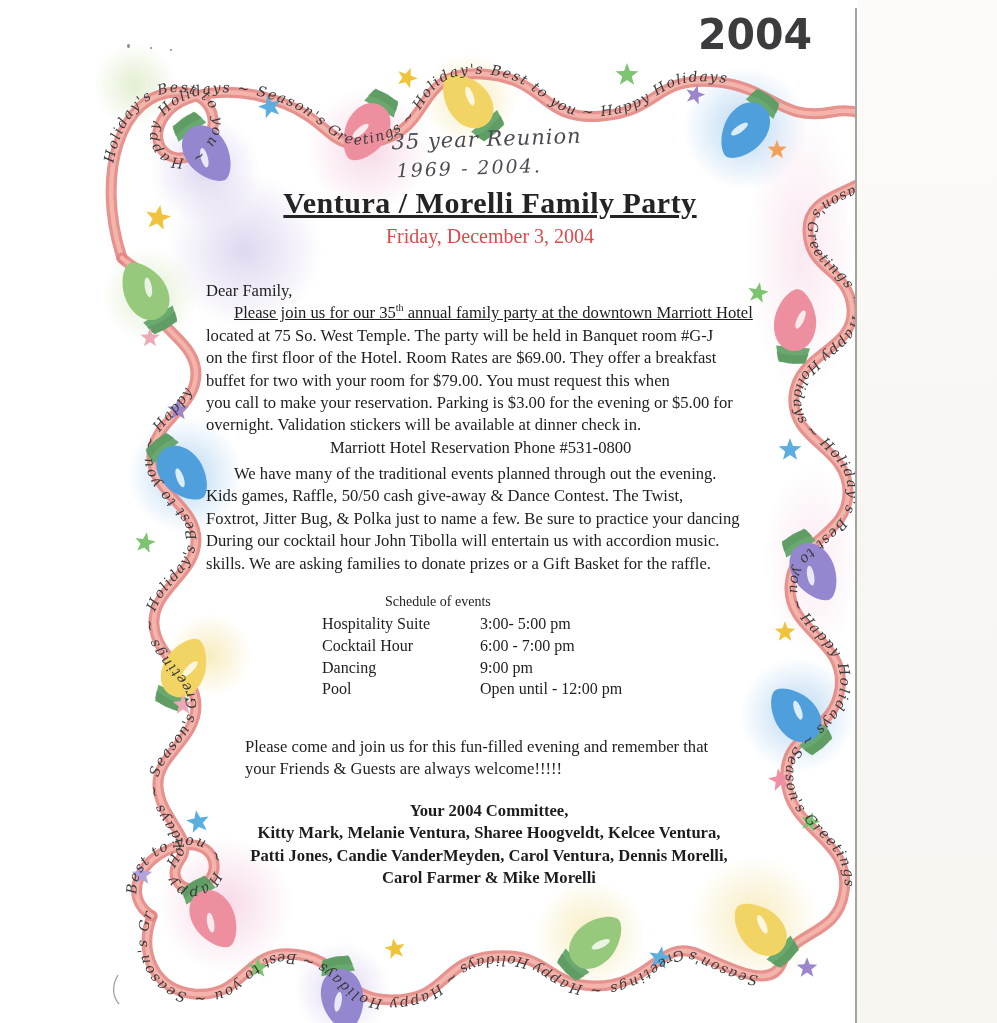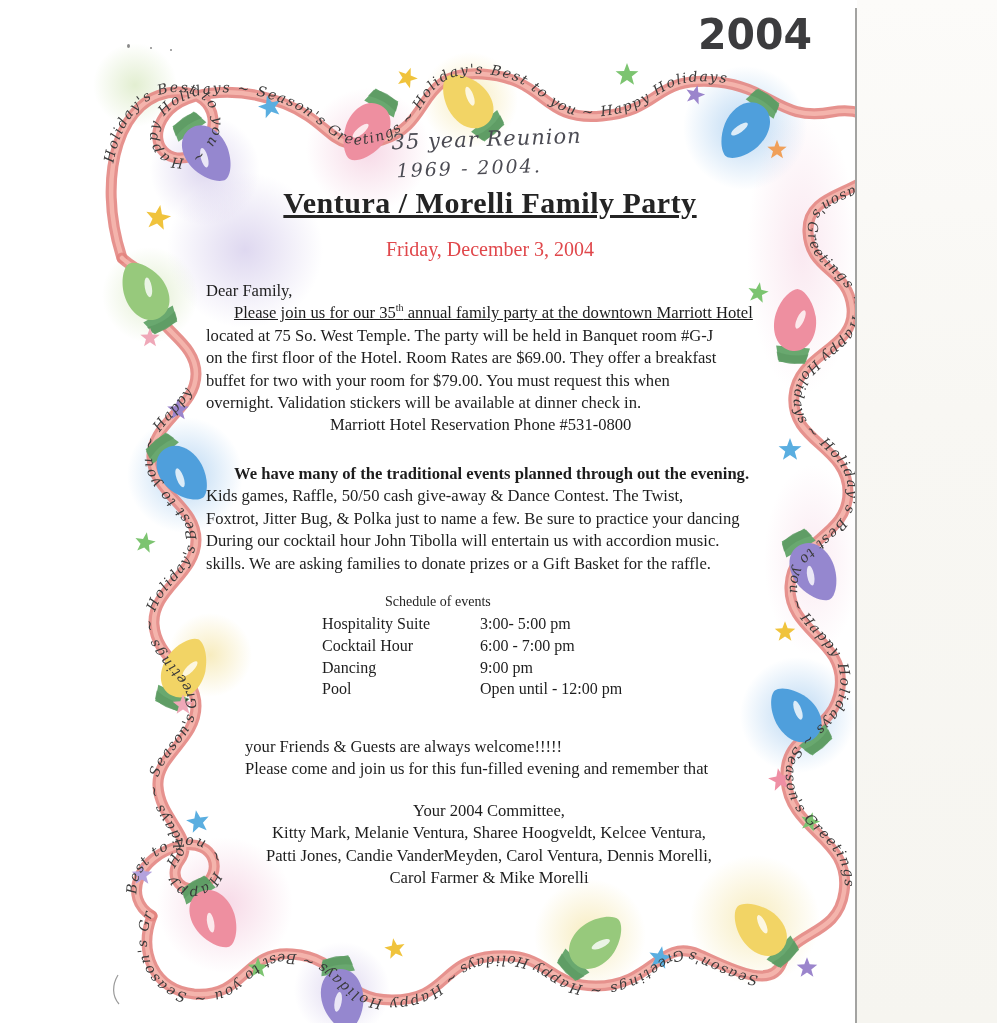--- a/index.html
+++ b/index.html
@@ -15,39 +15,39 @@
               font-family:"DejaVu Sans",sans-serif;font-weight:800;font-size:41px;
               letter-spacing:0px;color:#3c3c3e;transform:scaleY(1.04);}
 
   .handwriting{position:absolute;left:392px;top:127px;color:#4b4b53;
                font-family:"DejaVu Serif",serif;font-style:italic;transform:rotate(-2deg);}
   .hw1{font-size:21px;letter-spacing:1px;}
   .hw2{font-size:19px;margin-top:5px;margin-left:4px;letter-spacing:2px;}
 
   .letter-head{position:absolute;left:140px;top:186px;width:700px;text-align:center;}
   .page-title{font-size:30px;font-weight:bold;text-decoration:underline;letter-spacing:.5px;color:#242424;}
-  .date-line{font-size:20px;color:#e0474b;margin-top:18px;}
+  .date-line{font-size:20px;color:#e0474b;margin-top:5px;}
 
   .tline{line-height:22.4px;font-size:16.6px;white-space:nowrap;}
   .para1{position:absolute;left:206px;top:280px;width:585px;}
   .indent{padding-left:28px;text-decoration:underline;}
   sup{font-size:10px;line-height:0;}
   .reservation{padding-left:124px;}
   .para2{position:absolute;left:206px;top:463px;width:590px;}
-  .para2 .tline:first-child{padding-left:28px;font-weight:bold;}
+  .para2 .tline:first-child{padding-left:28px;}
 
   .schedule{position:absolute;left:322px;top:591px;}
   .schedule-heading{font-size:14px;line-height:22px;margin-left:63px;}
   .srow{line-height:21.8px;font-size:16px;white-space:nowrap;}
   .sevent{display:inline-block;width:158px;}
   .stime{display:inline-block;}
 
   .closing{position:absolute;left:245px;top:736px;width:530px;}
   .committee{position:absolute;left:205px;top:800px;width:568px;text-align:center;}
-  .committee .tline{white-space:nowrap;}
+  .committee .tline{white-space:nowrap;font-weight:bold;}
 
   .border-svg{position:absolute;left:0;top:0;pointer-events:none;}
   .ribbon-outer{fill:none;stroke:#e2837e;stroke-width:11;stroke-linecap:round;opacity:.88;}
   .ribbon-inner{fill:none;stroke:#f4b6ae;stroke-width:4.5;stroke-linecap:round;opacity:.95;}
   .border-text{font-family:"DejaVu Serif",serif;font-style:italic;font-size:14px;
                fill:#3a3a3a;letter-spacing:1.5px;}
   .content{position:relative;z-index:2;}
 </style>
 </head>
 <body>
@@ -191,20 +191,21 @@
       <div class="date-line">Friday, December 3, 2004</div>
     </div>
 
     <div class="para1">
       <div class="tline">Dear Family,</div>
       <div class="tline indent"><span>Please join us for our 35</span><sup>th</sup><span> annual family party at the downtown Marriott Hotel</span></div>
       <div>
           <div class="tline">located at 75 So. West Temple. The party will be held in Banquet room #G-J</div>
           <div class="tline">on the first floor of the Hotel. Room Rates are $69.00. They offer a breakfast</div>
           <div class="tline">buffet for two with your room for $79.00. You must request this when</div>
+          <div class="tline">you call to make your reservation. Parking is $3.00 for the evening or $5.00 for</div>
           <div class="tline">overnight. Validation stickers will be available at dinner check in.</div>
         </div>
       <div class="tline reservation">Marriott Hotel Reservation Phone #531-0800</div>
     </div>
 
     <div class="para2">
         <div class="tline">We have many of the traditional events planned through out the evening.</div>
         <div class="tline">Kids games, Raffle, 50/50 cash give-away &amp; Dance Contest.  The Twist,</div>
         <div class="tline">Foxtrot, Jitter Bug, &amp; Polka just to name a few. Be sure to practice your dancing</div>
         <div class="tline">During our cocktail hour John Tibolla will entertain us with accordion music.</div>
@@ -215,22 +216,22 @@
       <div class="schedule-heading">Schedule of events</div>
       <div>
           <div class="srow"><span class="sevent">Hospitality Suite</span><span class="stime">3:00- 5:00 pm</span></div>
           <div class="srow"><span class="sevent">Cocktail Hour</span><span class="stime">6:00 - 7:00 pm</span></div>
           <div class="srow"><span class="sevent">Dancing</span><span class="stime">9:00 pm</span></div>
           <div class="srow"><span class="sevent">Pool</span><span class="stime">Open until - 12:00 pm</span></div>
         </div>
     </div>
 
     <div class="closing">
+        <div class="tline">Please come and join us for this fun-filled evening and remember that</div>
         <div class="tline">your Friends &amp; Guests are always welcome!!!!!</div>
-        <div class="tline">Please come and join us for this fun-filled evening and remember that</div>
       </div>
 
     <div class="committee">
       <div class="tline">Your 2004 Committee,</div>
       <div>
           <div class="tline">Kitty Mark, Melanie Ventura, Sharee Hoogveldt, Kelcee Ventura,</div>
           <div class="tline">Patti Jones, Candie VanderMeyden, Carol Ventura, Dennis Morelli,</div>
           <div class="tline">Carol Farmer &amp; Mike Morelli</div>
         </div>
     </div>

